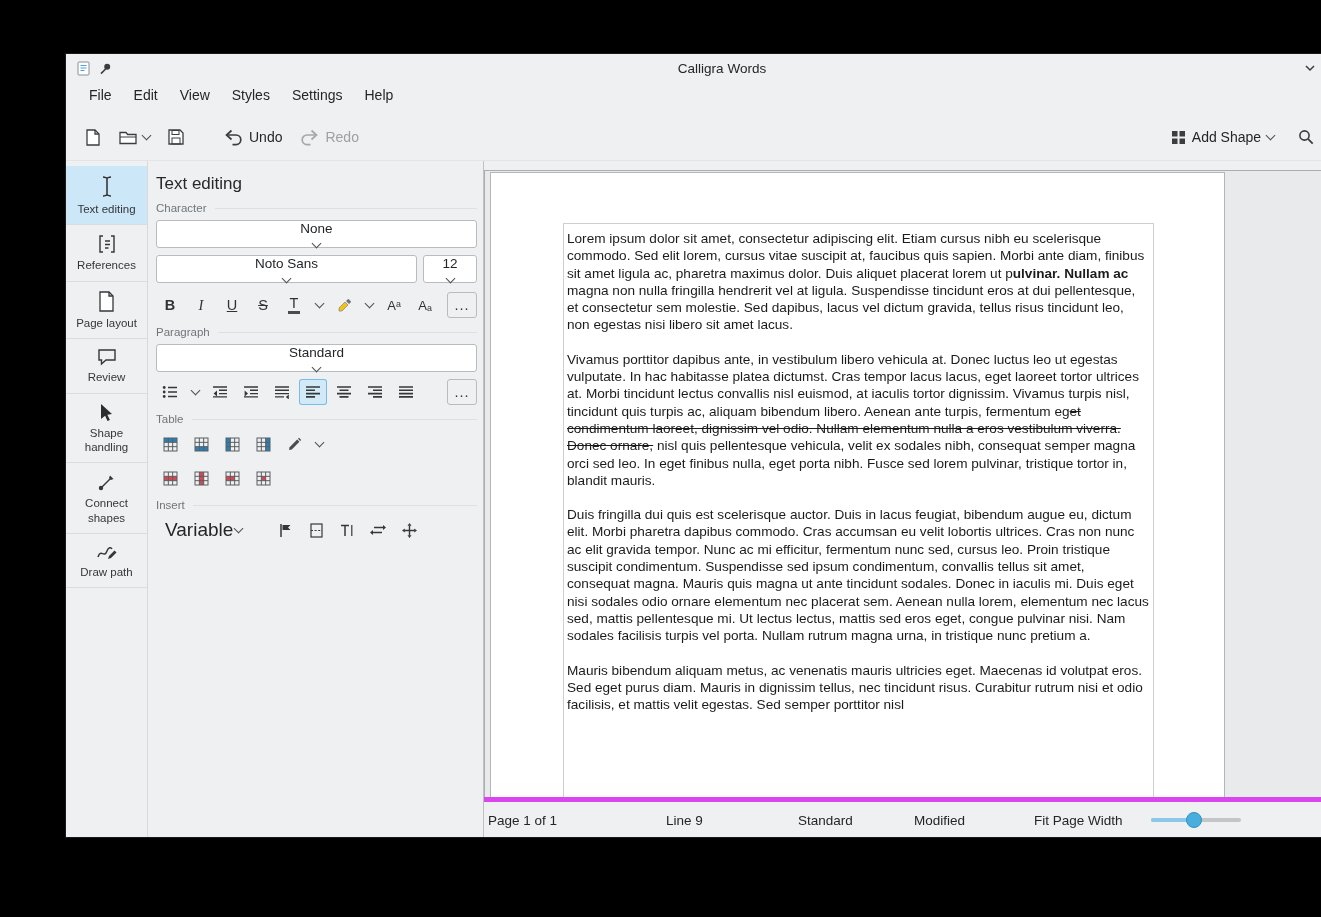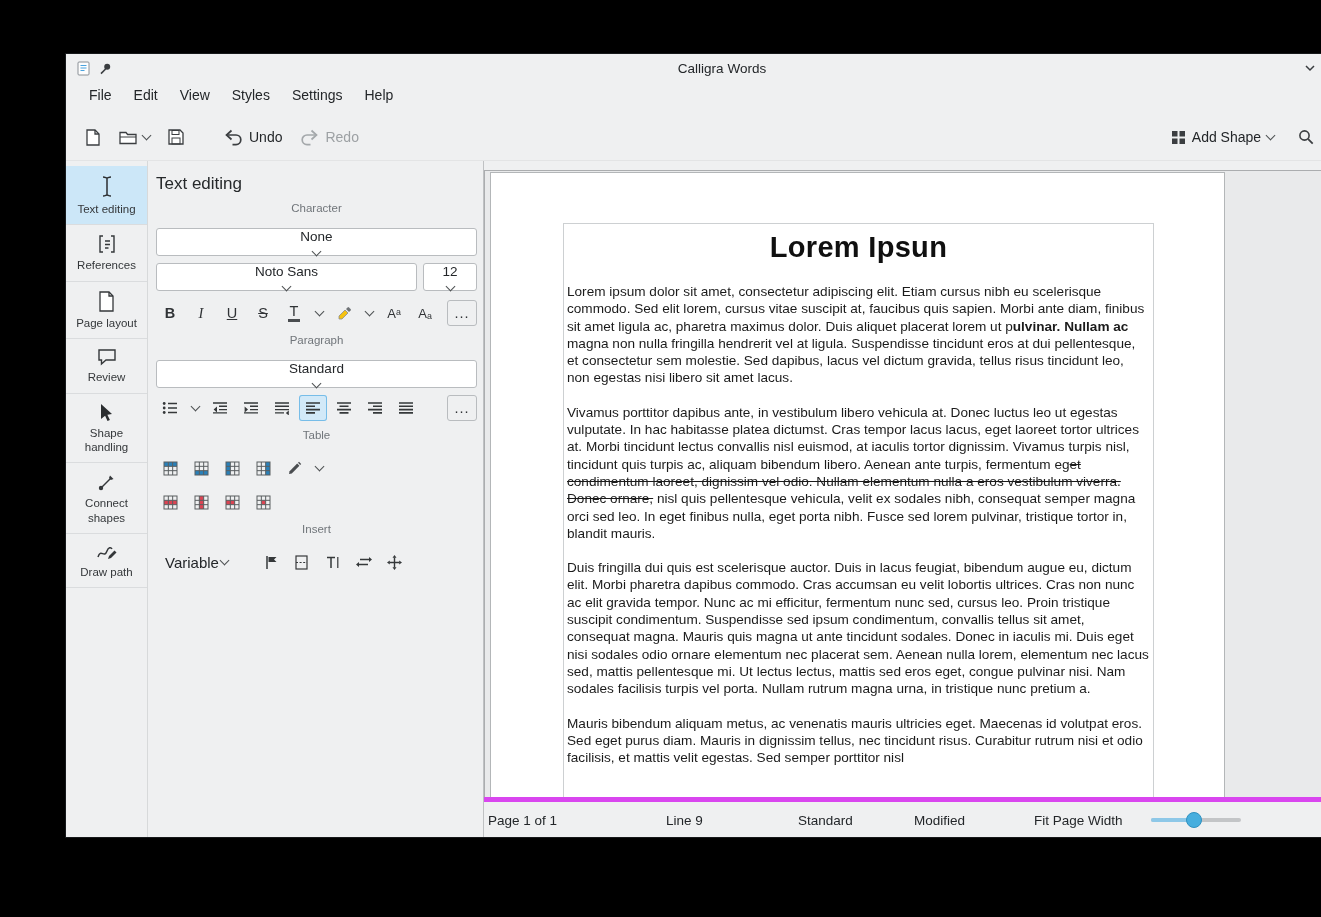--- a/index.html
+++ b/index.html
@@ -38,21 +38,21 @@
   .main { flex:1; display:flex; min-height:0; }
   
   .dock { width:82px; flex:0 0 82px; padding-top:5px; border-right:1px solid #d7d9da; }
   .dock-tab { padding:9px 3px 8px; text-align:center; font-size:11.5px; color:#34373a;
               border-bottom:1px solid #dadcde; line-height:1.25; }
   .dock-tab .dt-icon { display:flex; justify-content:center; margin-bottom:4px; }
   .dock-tab.active { background:#cce7f8; }
   
   .panel { width:336px; flex:0 0 336px; padding:0 6px 0 8px; border-right:1px solid #bfc1c3; overflow:hidden; }
   .panel-title { font-size:17px; color:#26292b; margin:13px 0 6px 0; }
-  .section-row { display:flex; align-items:center; gap:8px; margin:8px 0 6px 0;flex-direction:column; }
+  .section-row { display:flex; align-items:center; gap:8px; margin:8px 0 6px 0; }
   .section-label { font-size:11.5px; color:#70757a; white-space:nowrap; }
   .section-rule { flex:1; height:1px; background:#dddfe1; }
   .combo { height:28px; background:#fff; border:1px solid #b9bcbf; border-radius:3px;
            display:flex; align-items:center; justify-content:space-between; padding:0 9px; font-size:13.5px; margin-bottom:7px;flex-direction:column; }
   .combo-row { display:flex; gap:6px; }
   .combo.font { flex:1; }
   .combo.size { width:54px; flex:0 0 54px; padding:0 6px; }
   .btn-row { display:flex; align-items:center; gap:3px; margin:2px 0 8px 0; }
   .icon-btn { min-width:28px; height:26px; display:flex; align-items:center; justify-content:center;
               border-radius:3px; font-size:14.5px; color:#303336; position:relative; }
@@ -60,21 +60,21 @@
   .icon-btn.framed { border:1px solid #b9bcbf; min-width:30px; letter-spacing:1px; }
   .icon-btn.active { background:#d2e9f8; box-shadow:inset 0 0 0 1px #77bde8; }
   .icon-btn.push-right { margin-left:auto; }
   .b-bold { font-weight:bold; }
   .b-italic { font-style:italic; font-family:"Liberation Serif","DejaVu Serif",serif; }
   .b-under { text-decoration:underline; }
   .b-strike { text-decoration:line-through; }
   .b-tcolor { display:flex; flex-direction:column; align-items:center; line-height:1; }
   .b-tcolor .bar { width:12px; height:3px; background:#4a4d50; margin-top:1px; }
   .supsub { font-size:13px; }
-  .variable-btn { height:26px; display:flex; align-items:center; gap:2px; padding:0 9px; border-radius:3px; font-size:15px; }
+  .variable-btn { height:26px; display:flex; align-items:center; gap:2px; padding:0 9px; border-radius:3px; font-size:19px; }
   .insert-gap { width:14px; }
   
   .right-col { flex:1; display:flex; flex-direction:column; min-width:0; }
   .canvas { position:relative; flex:1; margin:9px 23px 0 0; border:1px solid #abadaf; border-bottom:none;
             background:#e9eaeb; overflow:hidden; }
   .page { position:absolute; left:5px; top:1px; width:735px; height:1400px; background:#fff; border:1px solid #b3b6b8; }
   .text-frame { position:absolute; left:72px; right:70px; top:50px; bottom:0;
                 border:1px solid #cdd0d2; border-bottom:none; padding:6px 3px 0 3px; }
   .doc-title { font-size:29px; font-weight:bold; text-align:center; color:#101010; margin:1px 0 19px 0; letter-spacing:.3px; }
   .doc-body p { font-size:13.6px; line-height:17.3px; color:#1b1b1b; margin-bottom:17px; text-align:left; }
@@ -537,21 +537,20 @@
               </svg>
           </span>
         </span>
       </div>
     </div>
 
     <div class="right-col">
       <div class="canvas">
         <div class="page">
           <div class="text-frame">
-            <div class="doc-title">Lorem Ipsun</div>
             <div class="doc-body">
                 <p><span>Lorem ipsum dolor sit amet, consectetur adipiscing elit. Etiam cursus nibh eu scelerisque commodo. Sed elit lorem, cursus vitae suscipit at, faucibus quis sapien. Morbi ante diam, finibus sit amet ligula ac, pharetra maximus dolor. Duis aliquet placerat lorem ut p</span><span style="font-weight: bold;">ulvinar. Nullam ac</span><span> magna non nulla fringilla hendrerit vel at ligula. Suspendisse tincidunt eros at dui pellentesque, et consectetur sem molestie. Sed dapibus, lacus vel dictum gravida, tellus risus tincidunt leo, non egestas nisi libero sit amet lacus.</span></p>
                 <p><span>Vivamus porttitor dapibus ante, in vestibulum libero vehicula at. Donec luctus leo ut egestas vulputate. In hac habitasse platea dictumst. Cras tempor lacus lacus, eget laoreet tortor ultrices at. Morbi tincidunt lectus convallis nisl euismod, at iaculis tortor dignissim. Vivamus turpis nisl, tincidunt quis turpis ac, aliquam bibendum libero. Aenean ante turpis, fermentum eg</span><span style="text-decoration: line-through;">et condimentum laoreet, dignissim vel odio. Nullam elementum nulla a eros vestibulum viverra. Donec ornare,</span><span> nisl quis pellentesque vehicula, velit ex sodales nibh, consequat semper magna orci sed leo. In eget finibus nulla, eget porta nibh. Fusce sed lorem pulvinar, tristique tortor in, blandit mauris.</span></p>
                 <p><span>Duis fringilla dui quis est scelerisque auctor. Duis in lacus feugiat, bibendum augue eu, dictum elit. Morbi pharetra dapibus commodo. Cras accumsan eu velit lobortis ultrices. Cras non nunc ac elit gravida tempor. Nunc ac mi efficitur, fermentum nunc sed, cursus leo. Proin tristique suscipit condimentum. Suspendisse sed ipsum condimentum, convallis tellus sit amet, consequat magna. Mauris quis magna ut ante tincidunt sodales. Donec in iaculis mi. Duis eget nisi sodales odio ornare elementum nec placerat sem. Aenean nulla lorem, elementum nec lacus sed, mattis pellentesque mi. Ut lectus lectus, mattis sed eros eget, congue pulvinar nisi. Nam sodales facilisis turpis vel porta. Nullam rutrum magna urna, in tristique nunc pretium a.</span></p>
                 <p><span>Mauris bibendum aliquam metus, ac venenatis mauris ultricies eget. Maecenas id volutpat eros. Sed eget purus diam. Mauris in dignissim tellus, nec tincidunt risus. Curabitur rutrum nisi et odio facilisis, et mattis velit egestas. Sed semper porttitor nisl</span></p>
               </div>
           </div>
         </div>
         <div class="vscroll">
           <div class="vthumb"></div>

